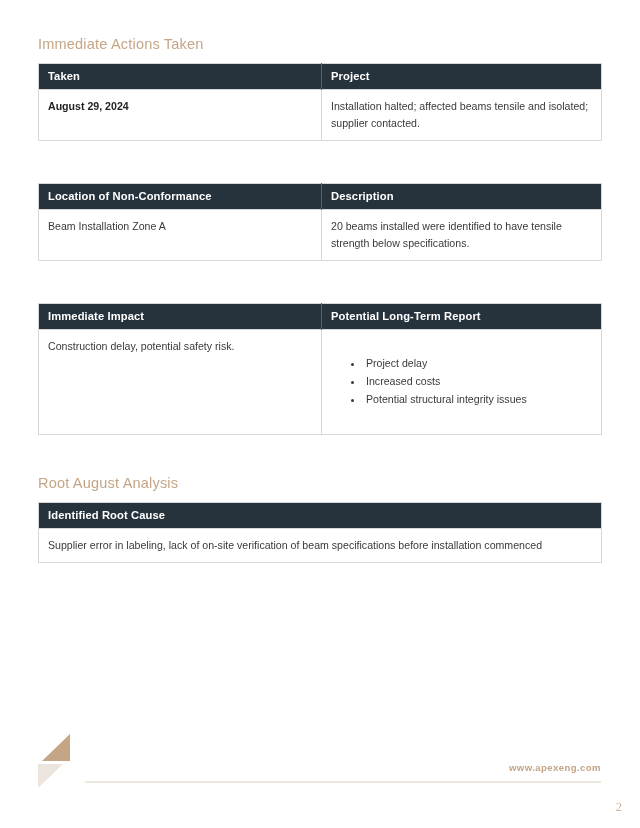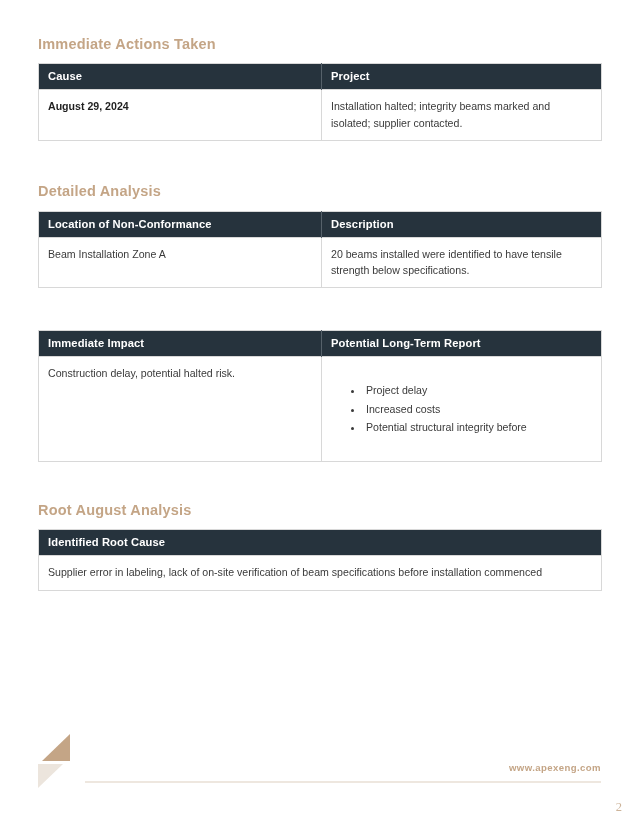--- a/index.html
+++ b/index.html
@@ -30,21 +30,21 @@
     top: 36px;
     width: 563px;
   }
 
   .section {
     margin-bottom: 0;
   }
 
   .section-heading {
     font-size: 14.5px;
-    font-weight: bold;
+    font-weight: normal;
     color: #c4a586;
     letter-spacing: 0.2px;
     margin: 0 0 10px 0;
     line-height: 1.2;
   }
 
   .tbl {
     width: 563px;
     border-collapse: collapse;
     border: 1px solid #d8d8d8;
@@ -170,37 +170,36 @@
 
     <div class="section">
       <h2 class="section-heading">Immediate Actions Taken</h2>
       <table class="tbl">
         <colgroup>
             <col class="col-a">
             <col class="col-b">
           </colgroup>
         <thead>
           <tr>
-            <th>Cause</th>
+            <th>Taken</th>
             <th class="split">Project</th>
           </tr>
         </thead>
         <tbody>
           <tr>
             <td class="bold">August 29, 2024</td>
-            <td class="split">Installation halted; integrity beams marked and isolated; supplier contacted.</td>
+            <td class="split">Installation halted; affected beams tensile and isolated; supplier contacted.</td>
           </tr>
         </tbody>
       </table>
     </div>
 
     <div class="gap-lg"></div>
 
     <div class="section">
-      <h2 class="section-heading">Detailed Analysis</h2>
       <table class="tbl">
         <colgroup>
             <col class="col-a">
             <col class="col-b">
           </colgroup>
         <thead>
           <tr>
             <th>Location of Non-Conformance</th>
             <th class="split">Description</th>
           </tr>
@@ -223,26 +222,26 @@
             <col class="col-b">
           </colgroup>
         <thead>
           <tr>
             <th>Immediate Impact</th>
             <th class="split">Potential Long-Term Report</th>
           </tr>
         </thead>
         <tbody>
           <tr>
-            <td>Construction delay, potential halted risk.</td>
+            <td>Construction delay, potential safety risk.</td>
             <td class="split">
               <ul class="bullets">
                 <li>Project delay</li>
                 <li>Increased costs</li>
-                <li>Potential structural integrity before</li>
+                <li>Potential structural integrity issues</li>
               </ul>
             </td>
           </tr>
         </tbody>
       </table>
     </div>
 
     <div class="gap-root"></div>
 
     <div class="section">

